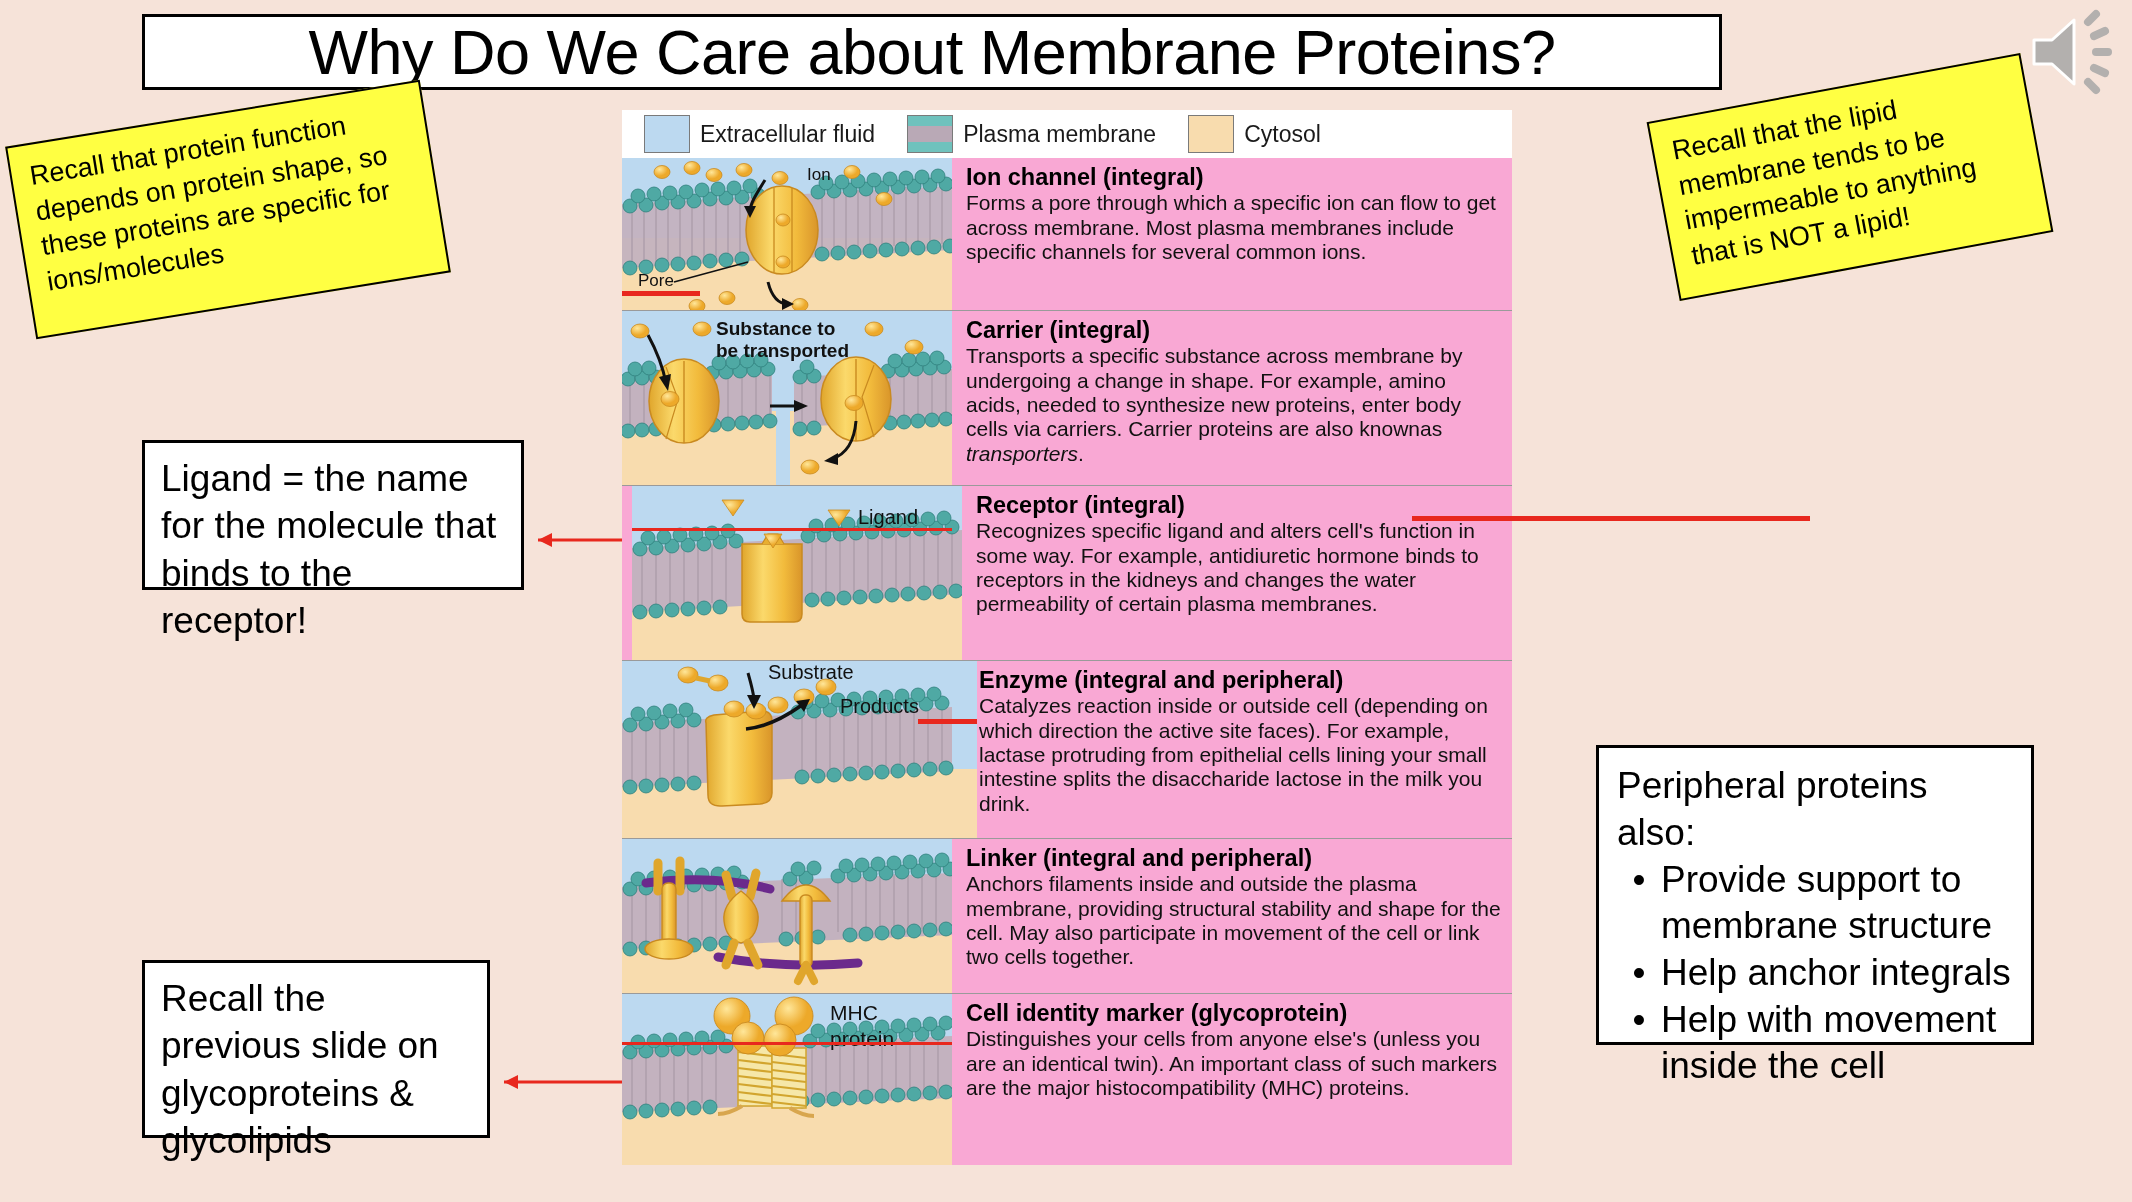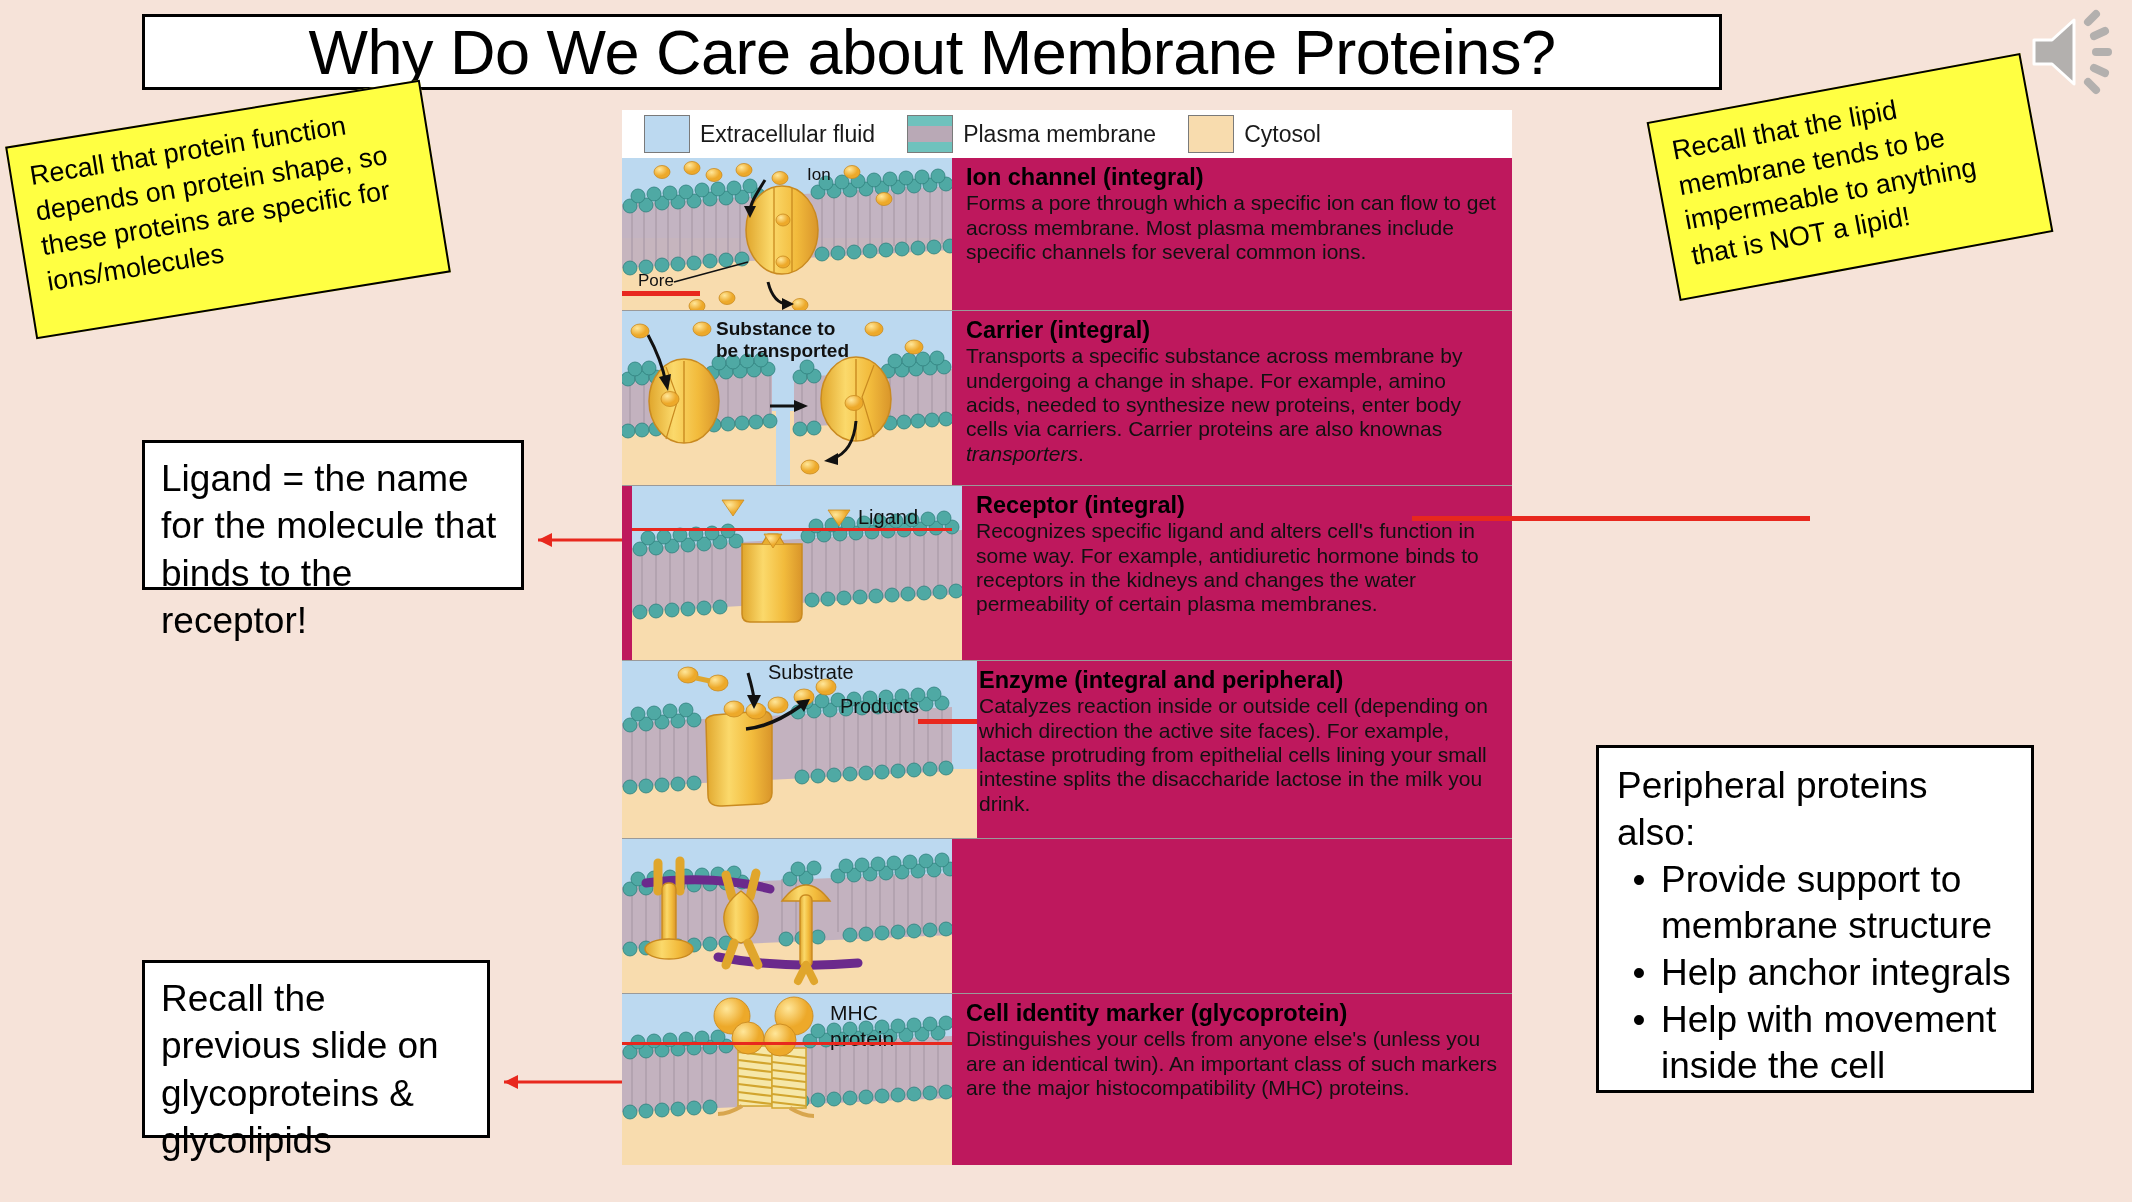--- a/index.html
+++ b/index.html
@@ -34,21 +34,21 @@
   .sticky-left  { left: 18px; top: 112px; width: 420px; height: 195px; transform: rotate(-9.2deg); }
   .sticky-right { left: 1660px; top: 86px; width: 380px; height: 182px; transform: rotate(-10.5deg); }
 
   
   .callout {
     position: absolute; background: #ffffff; border: 3px solid #000;
     color: #000; font-size: 37px; line-height: 1.28; padding: 12px 16px;
   }
   .cal-ligand { left: 142px; top: 440px; width: 382px; height: 150px; }
   .cal-glyco  { left: 142px; top: 960px; width: 348px; height: 178px; }
-  .cal-periph { left: 1596px; top: 745px; width: 438px; height: 348px; padding: 14px 18px; }
+  .cal-periph { left: 1596px; top: 745px; width: 438px; height: 300px; padding: 14px 18px; }
   .cal-periph .lead { font-size: 37px; }
   .cal-periph ul { list-style: none; margin: 0; padding: 0; }
   .cal-periph li { display: flex; font-size: 37px; line-height: 1.26; }
   .cal-periph li .bullet { width: 44px; flex: 0 0 44px; text-align: center; }
   .cal-periph li .txt { flex: 1; }
 
   
   .arrow-svg { position: absolute; overflow: visible; }
 
   
@@ -62,21 +62,21 @@
     padding-left: 22px; gap: 10px; background: #ffffff;
   }
   .legend .sw { width: 46px; height: 38px; border: 1px solid #7a7a7a; }
   .legend .sw-extra { background: #bcd9f0; }
   .legend .sw-mem { background: linear-gradient(to bottom,#6fc2bd 0 28%,#b9a9b6 28% 72%,#6fc2bd 72% 100%); }
   .legend .sw-cyt { background: #f8dcae; }
   .legend .lbl { font-size: 23px; color: #1a1a1a; margin-right: 22px; }
 
   .rows { position: relative; }
   .row {
-    display: flex; border-top: 1px solid #9a9a9a; background: #be185d;
+    display: flex; border-top: 1px solid #9a9a9a; background: #f9a8d4;
   }
   .row:first-child { border-top: none; }
   .panel {
     position: relative; width: 330px; flex: 0 0 330px; overflow: hidden;
     background: linear-gradient(to bottom, #bcd9f0 0 52%, #f8dcae 52% 100%);
   }
   .desc { flex: 1; padding: 6px 10px 8px 14px; }
   .desc h4 {
     font-size: 23.5px; font-weight: bold; color: #000; line-height: 1.12;
     margin-bottom: 1px;
@@ -704,20 +704,25 @@
               <path d="M112 104 L104 126 M126 104 L136 126" stroke="#e0a62c" stroke-width="9" stroke-linecap="round" fill="none"></path>
             </g>
 
             <g fill="url(#pg1)" stroke="#c98a20" stroke-width="1.4">
               <path d="M160 62 Q184 30 208 62 Z"></path>
               <rect x="178" y="56" width="12" height="72" rx="5"></rect>
               <path d="M184 126 L176 142 M184 126 L192 142" stroke="#e0a62c" stroke-width="8" stroke-linecap="round" fill="none"></path>
             </g>
           </svg>
         </div>
+        <div class="desc">
+          <h4>Linker (integral and peripheral)</h4>
+          <p>Anchors filaments inside and outside the plasma membrane, providing structural stability and shape for the cell. May also participate in movement of the cell or link two cells together.</p>
+          <div class="redline" style="position:absolute; left:88px; top:922px; width:110px;"></div>
+        </div>
       </div>
 
       <div class="row" style="height:172px;">
         <div class="panel">
           <svg width="330" height="172" viewBox="0 0 330 172">
             <rect width="330" height="104" fill="#bcd9f0"></rect>
             <rect y="104" width="330" height="68" fill="#f8dcae"></rect>
             <path d="M0 56 L330 42 L330 104 L0 118 Z" fill="#c3b2bf"></path>
             <g stroke="#a899a7" stroke-width="1.2">
               <line x1="10" y1="58" x2="10" y2="114"></line>

